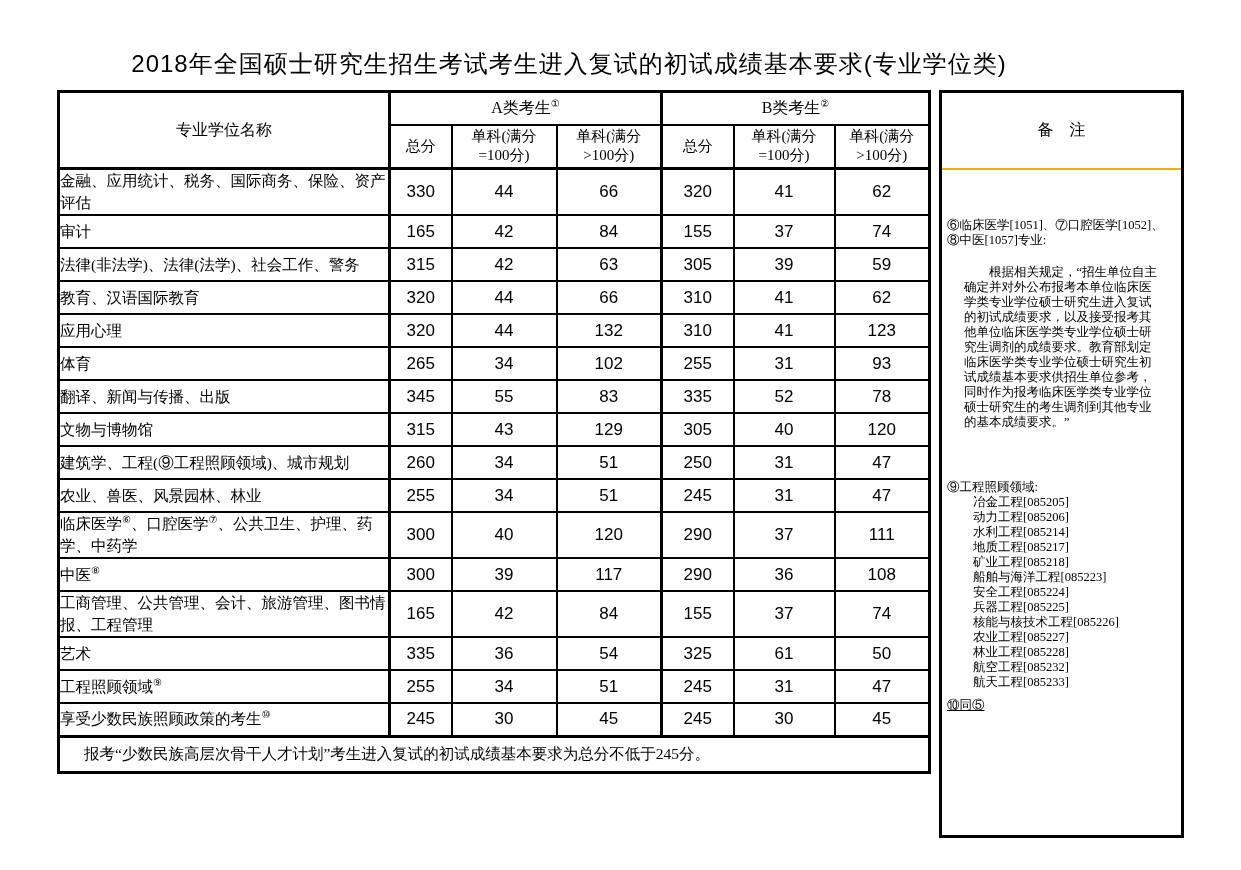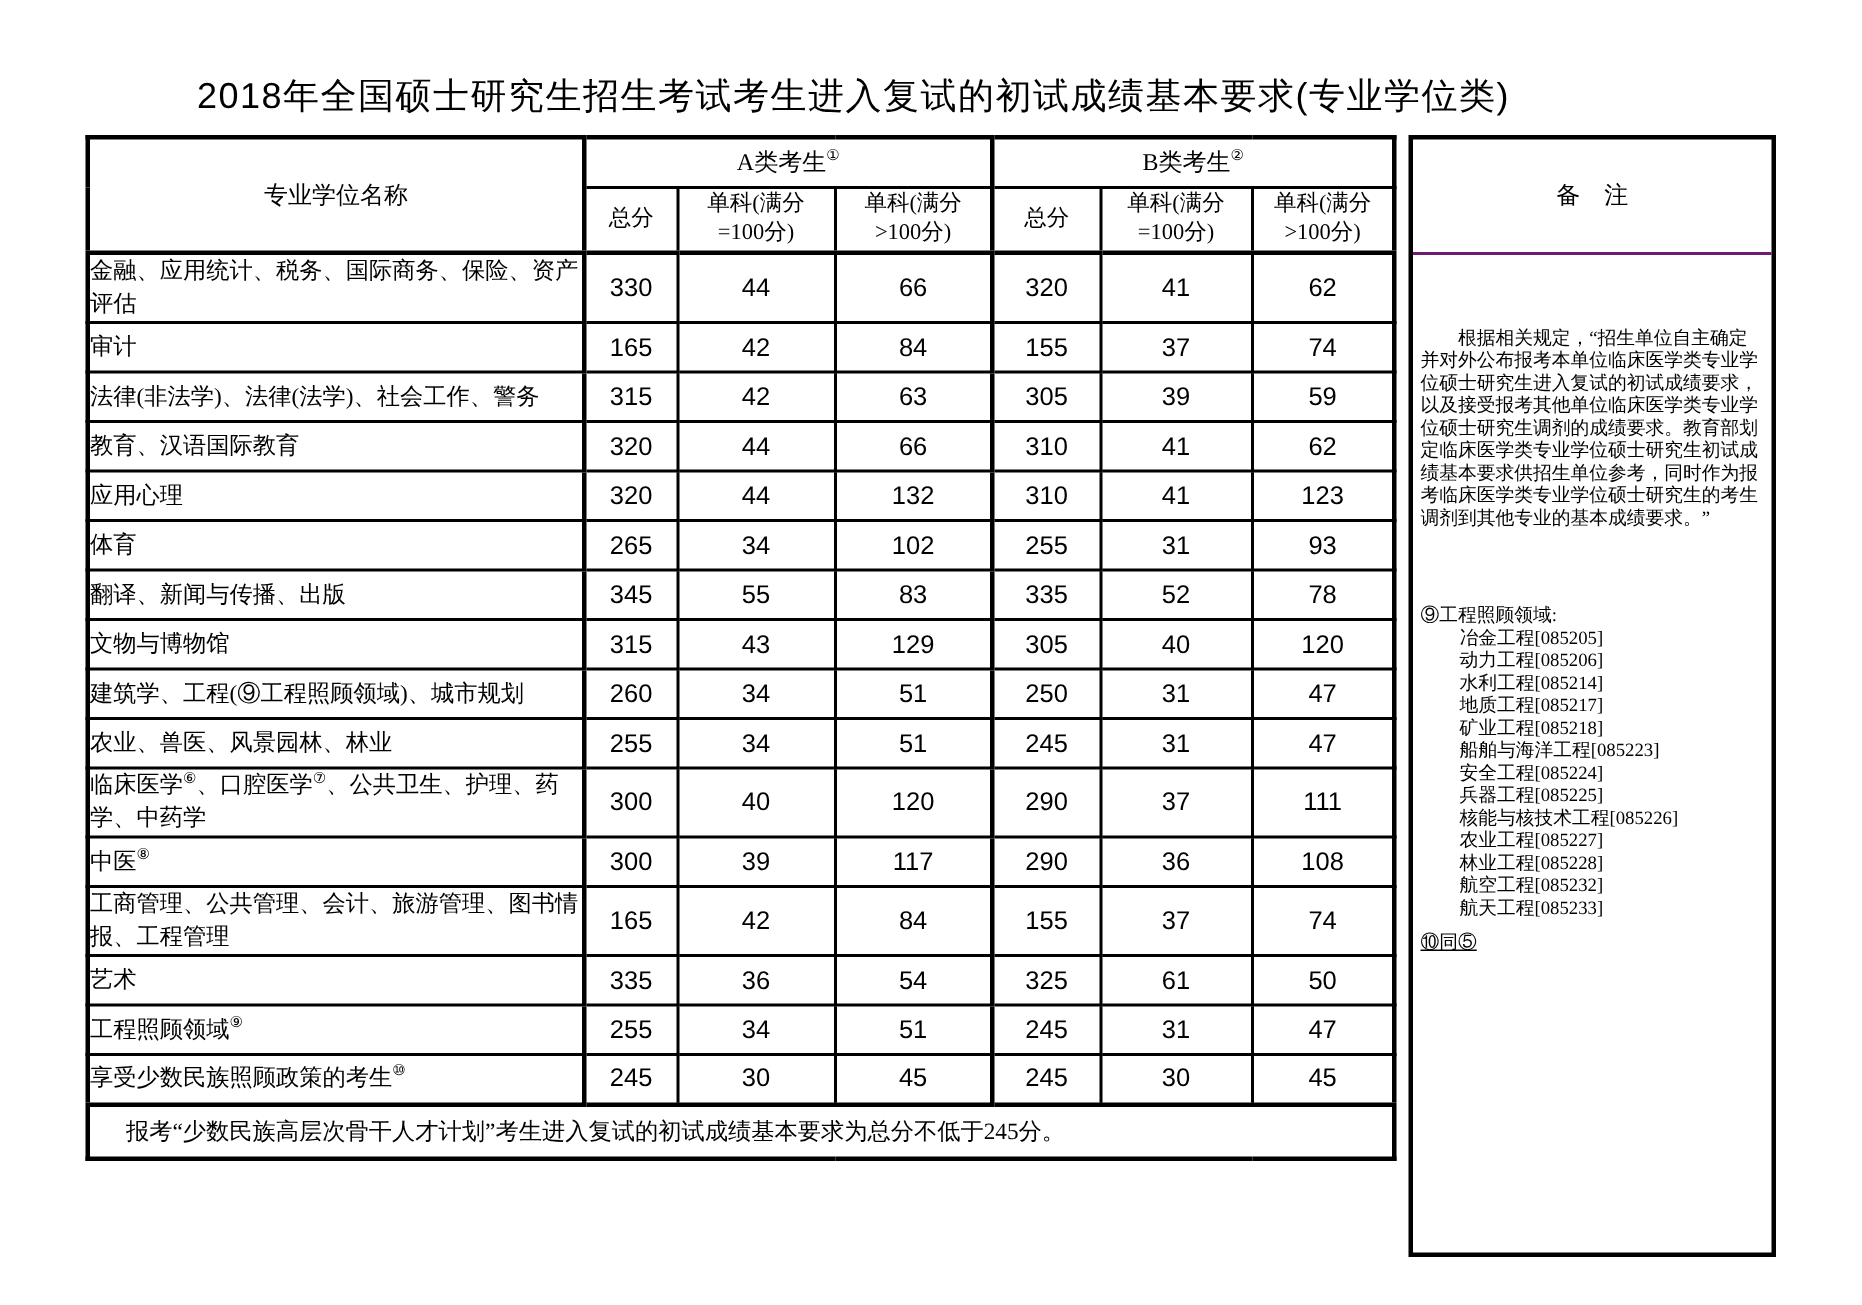--- a/index.html
+++ b/index.html
@@ -45,28 +45,28 @@
   tfoot td.footnote {
     border-top:3px solid #000; padding:6px 24px;
     font-size:15.5px; text-align:left; height:34px;
   }
   
   .remark-box {
     position:absolute; left:939px; top:90px; width:245px; height:748px;
     border:3px solid #000; background:#fff;
   }
   .remark-header {
-    height:77px; border-bottom:2px solid #701a75;
+    height:77px; border-bottom:2px solid #eab308;
     display:flex; align-items:center; justify-content:center;
     font-size:16px;
   }
   .remark-body {
     padding:48px 5px 0 5px; font-size:12.5px; line-height:15px;
   }
-  .rpara { text-indent:2em; margin:0; }
+  .rpara { text-indent:2em; margin:17px; }
   .rblock-eng { margin-top:50px; }
   .ritem { padding-left:26px; }
   .rblock-minority { margin-top:8px;text-decoration:underline; }
 </style>
 </head>
 <body>
 
 <div class="page">
 
   <div class="title">2018年全国硕士研究生招生考试考生进入复试的初试成绩基本要求(专业学位类)</div>
@@ -252,20 +252,21 @@
           <td class="footnote" colspan="7">报考“少数民族高层次骨干人才计划”考生进入复试的初试成绩基本要求为总分不低于245分。</td>
         </tr>
       </tfoot>
     </table>
   </div>
 
   <div class="remark-box">
     <div class="remark-header">备　注</div>
     <div class="remark-body">
       <div class="rblock-medical">
+        <div>⑥临床医学[1051]、⑦口腔医学[1052]、⑧中医[1057]专业:</div>
         <p class="rpara">根据相关规定，“招生单位自主确定并对外公布报考本单位临床医学类专业学位硕士研究生进入复试的初试成绩要求，以及接受报考其他单位临床医学类专业学位硕士研究生调剂的成绩要求。教育部划定临床医学类专业学位硕士研究生初试成绩基本要求供招生单位参考，同时作为报考临床医学类专业学位硕士研究生的考生调剂到其他专业的基本成绩要求。”</p>
       </div>
       <div class="rblock-eng">
         <div>⑨工程照顾领域:</div>
         <div id="eng-list">
             <div class="ritem">冶金工程[085205]</div>
             <div class="ritem">动力工程[085206]</div>
             <div class="ritem">水利工程[085214]</div>
             <div class="ritem">地质工程[085217]</div>
             <div class="ritem">矿业工程[085218]</div>

